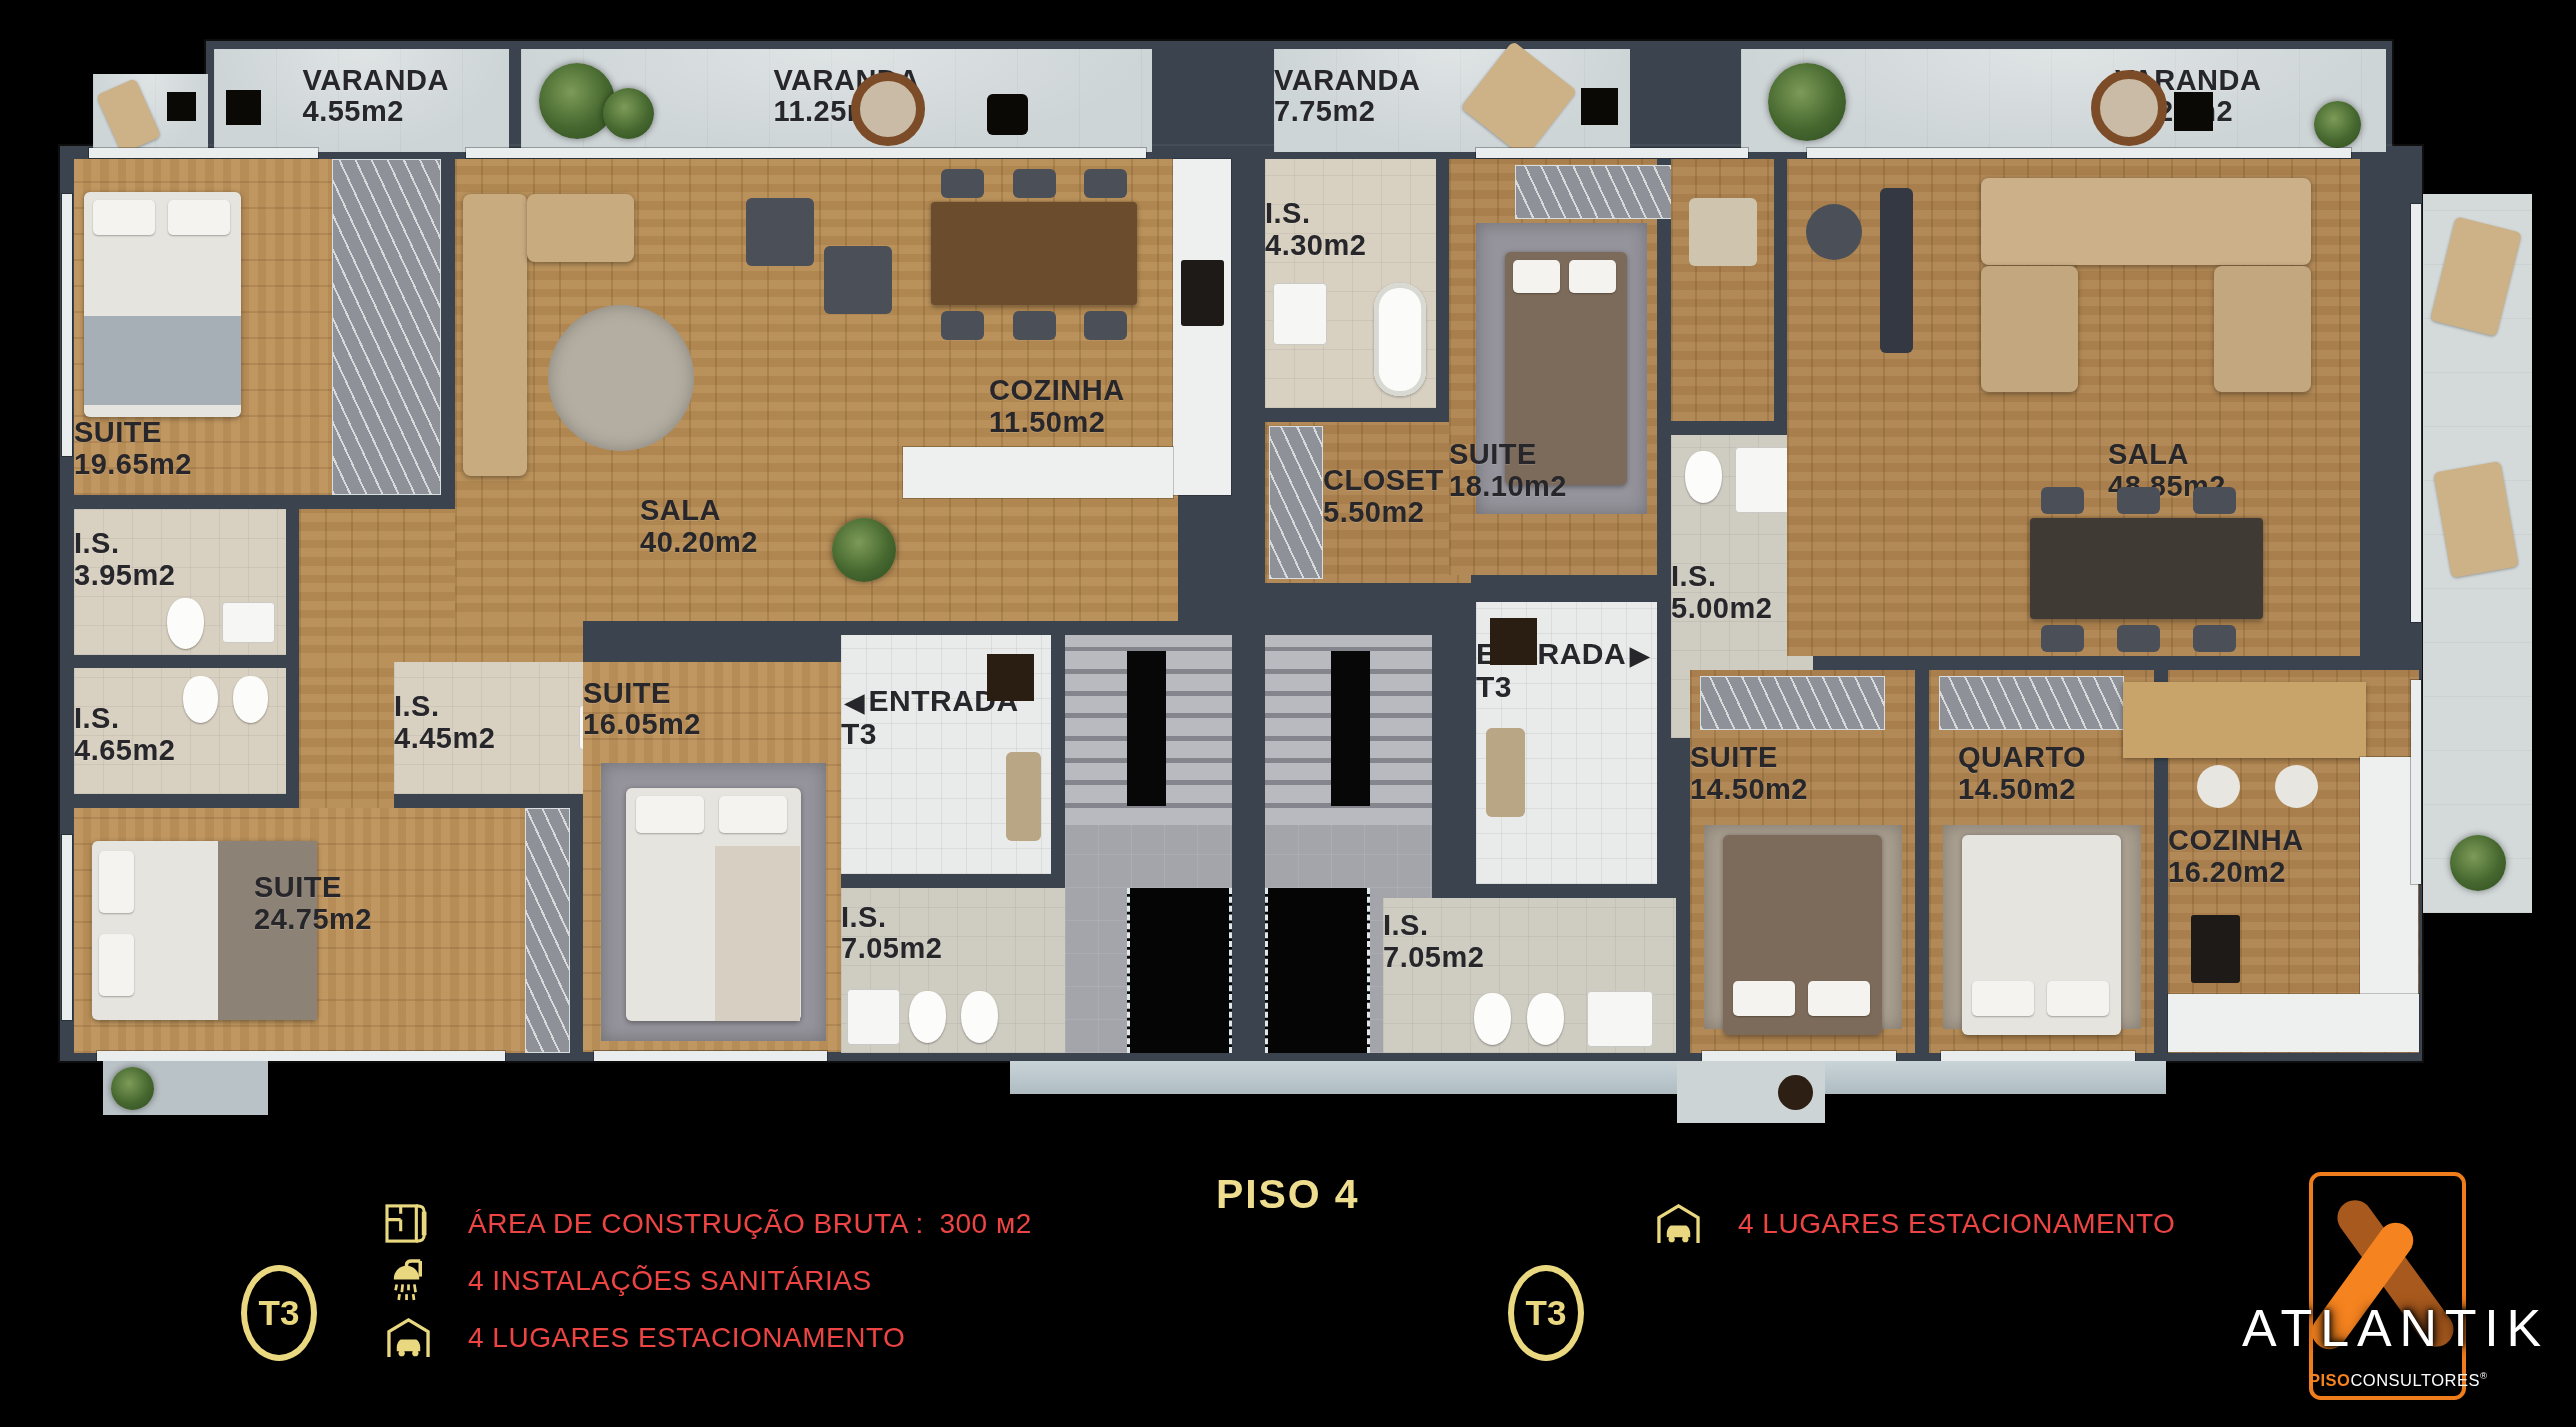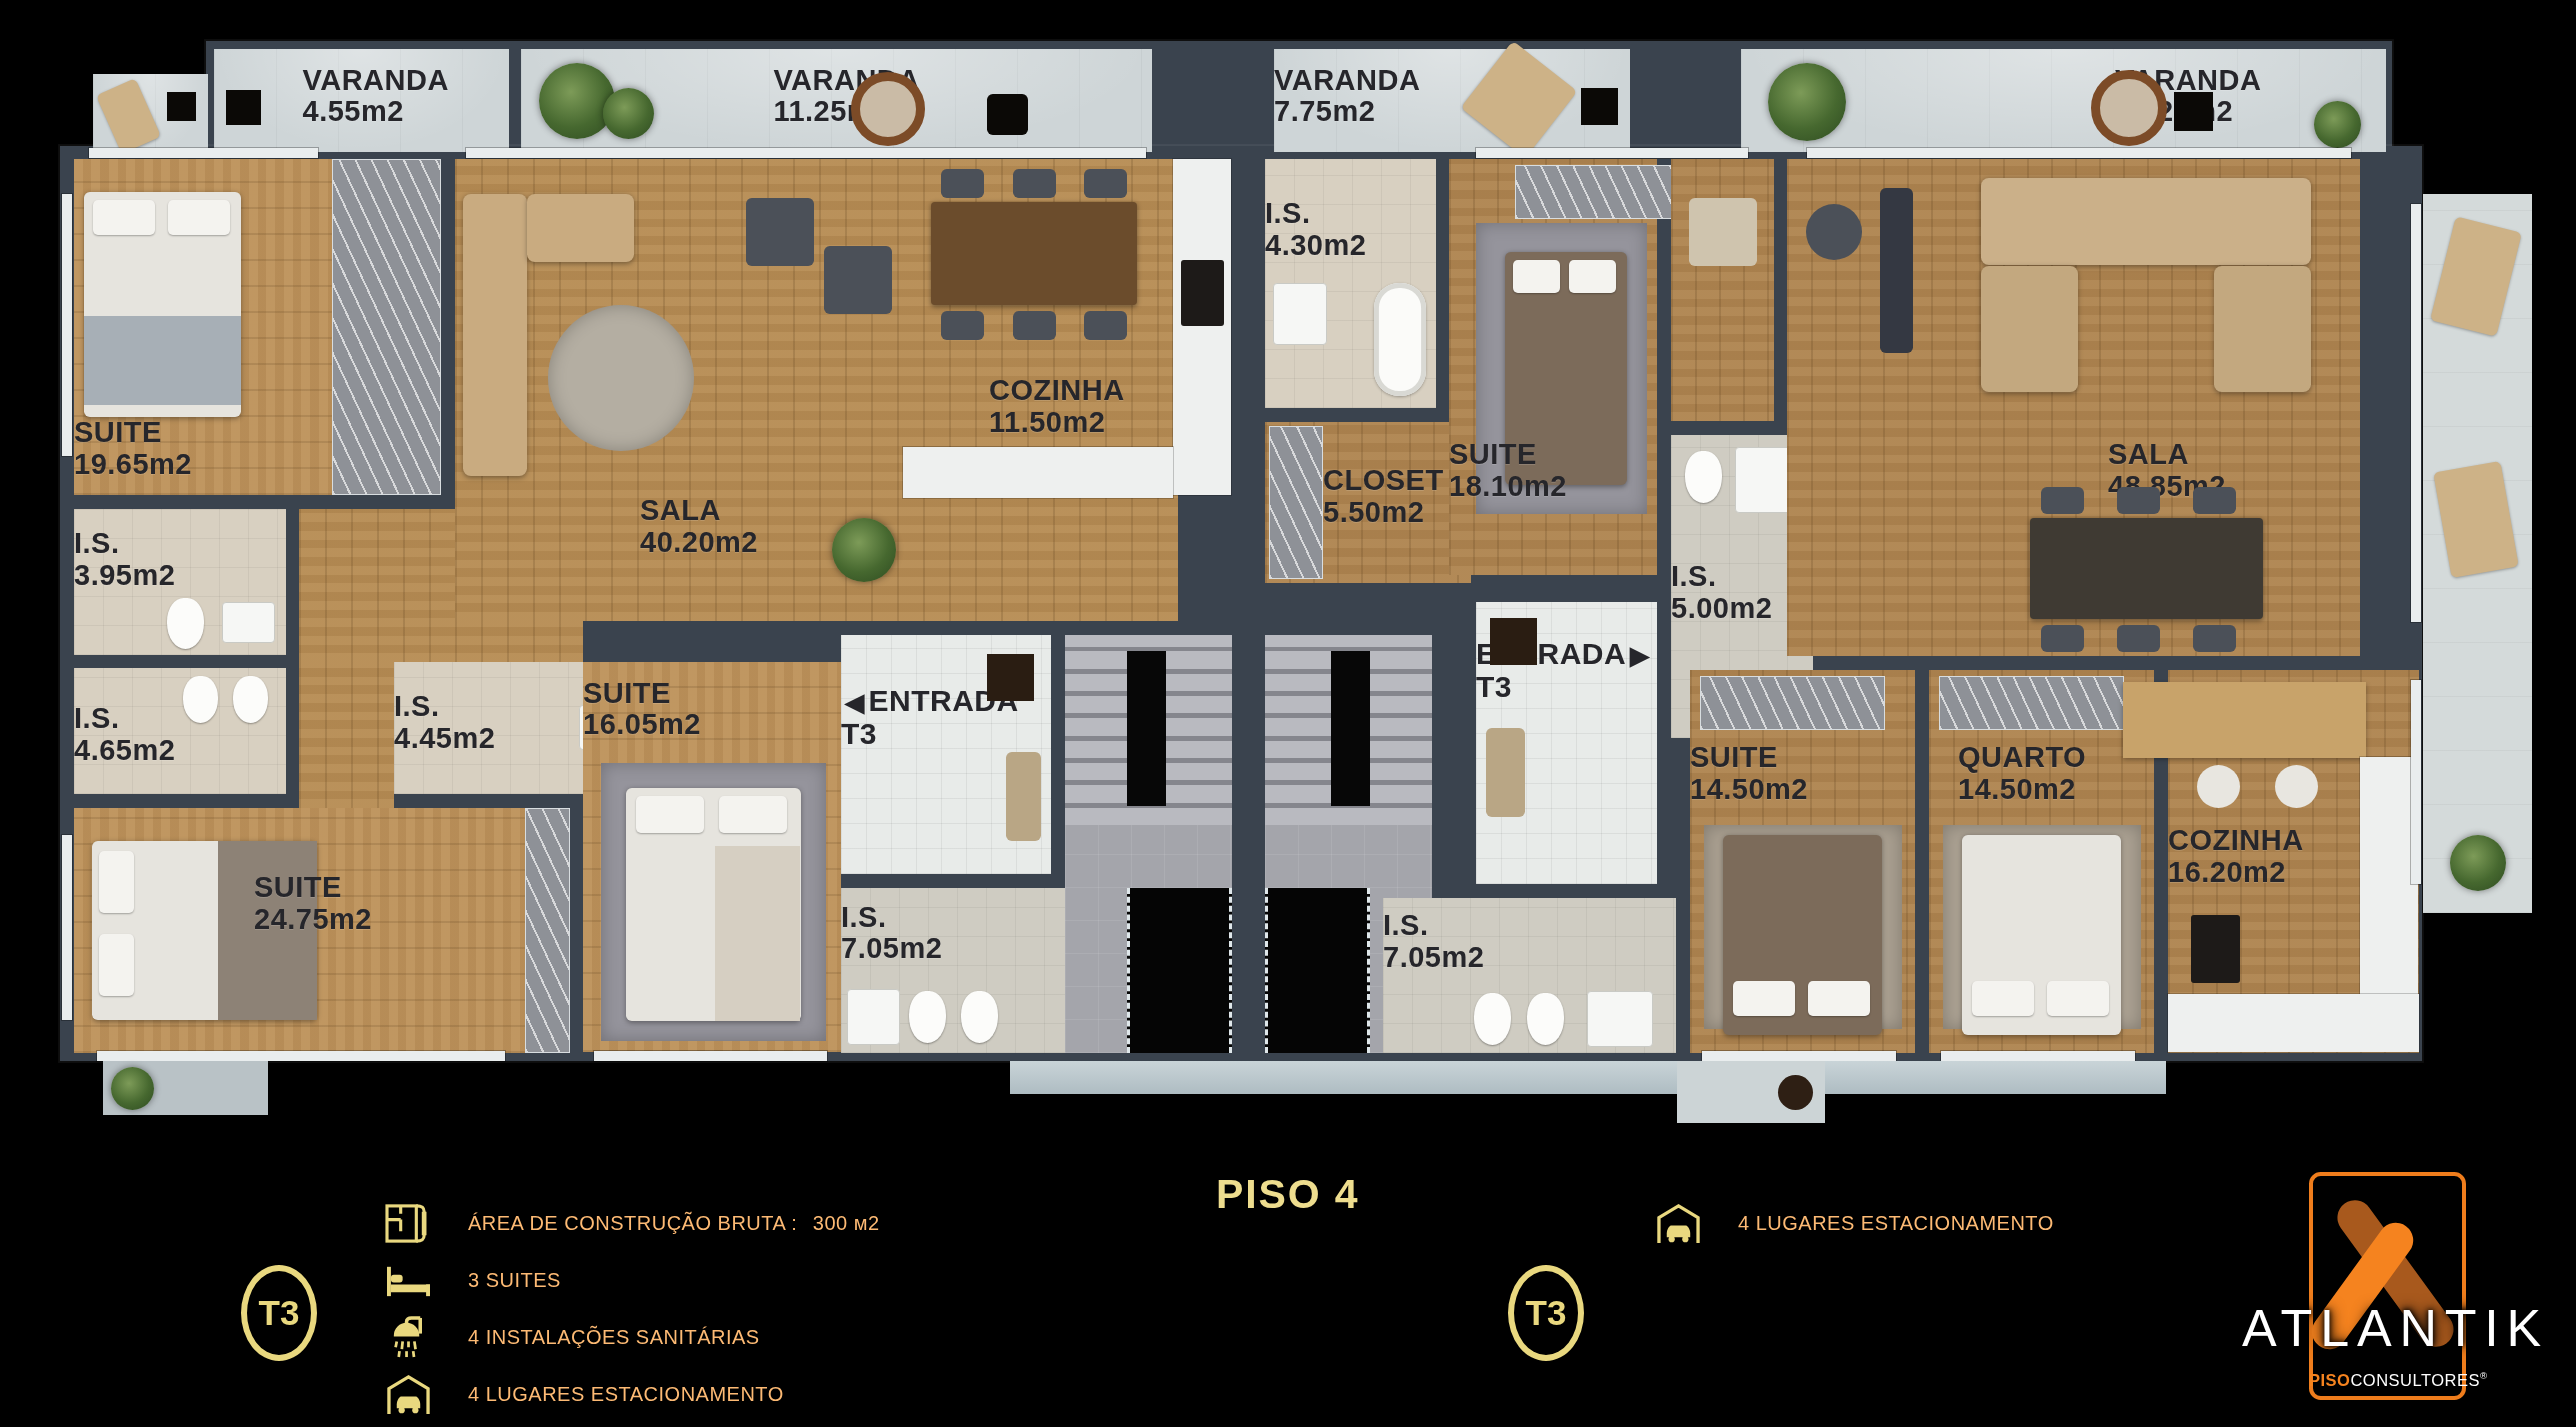--- a/index.html
+++ b/index.html
@@ -49,21 +49,21 @@
   .blacksq{position:absolute;background:#0b0906;}
   .ring{position:absolute;border:9.7px solid #7c4b27;border-radius:50%;background:#cabba6;}
   .lounge{position:absolute;background:#cdb287;border-radius:5.8px;box-shadow:0 1px 2.9px rgba(0,0,0,.3);}
   
   .floor-title{position:absolute;color:#eedd8e;font-weight:700;font-size:41px;letter-spacing:1.9px;}
   .badge{position:absolute;width:64px;height:84px;border:6.8px solid #e9d87f;border-radius:50%;
          display:flex;align-items:center;justify-content:center;color:#e9d87f;font-weight:700;font-size:35px;}
   .legend-rows{position:absolute;}
   .lrow{height:57px;display:flex;align-items:center;}
   .lrow .ic{width:54px;height:45px;flex:0 0 54px;margin-right:33px;display:flex;align-items:center;justify-content:center;}
-  .lrow .tx{color:#fdba74;font-size:20px;letter-spacing:0.5px;white-space:nowrap;}
+  .lrow .tx{color:#ef4444;font-size:28px;letter-spacing:0.5px;white-space:nowrap;}
   .lrow .tx .val{margin-left:15.5px;}
   
   .brand-rect{position:absolute;border:4.9px solid #ef7d1c;border-radius:11.7px;}
   .leg{position:absolute;border-radius:17.5px;}
   .brand-name{position:absolute;color:#fff;font-size:52px;font-weight:400;letter-spacing:7.8px;text-align:center;
               text-shadow:0 0 15.5px #000,0 0 9.7px #000,0 0 5.8px #000;}
   .brand-sub{position:absolute;text-align:center;font-size:16.5px;letter-spacing:0.5px;white-space:nowrap;}
   .brand-sub .b{color:#f5831f;font-weight:700;}
   .brand-sub .r{color:#fff;font-weight:400;}
   .brand-sub .reg{color:#fff;font-size:9.7px;vertical-align:super;}
@@ -403,33 +403,20 @@
         <svg width="51" height="43" viewBox="0 0 26 22">
             <g fill="none" stroke="#e9d87f" stroke-width="1.6">
               <rect x="2" y="2" width="15" height="18"></rect>
               <path d="M2 9h7M9 9v6M9 2v4"></path>
               <path d="M17 2c3 0 4 1 4 3v12c0 2-1 3-4 3" fill="none"></path>
               <path d="M21 5v12" stroke-width="2.4"></path>
             </g>
           </svg>
       </span>
       <span class="tx"><span>ÁREA DE CONSTRUÇÃO BRUTA :</span><span class="val">300 м2</span></span>
-    </div>
-    <div class="lrow">
-      <span class="ic">
-        <svg width="51" height="43" viewBox="0 0 26 22">
-            <g fill="#e9d87f">
-              <rect x="2" y="4" width="2" height="15"></rect>
-              <rect x="4" y="8" width="6" height="4" rx="1.5"></rect>
-              <path d="M4 13h20a0 0 0 0 1 0 0v4H4z"></path>
-              <rect x="22" y="13" width="2" height="6"></rect>
-            </g>
-          </svg>
-      </span>
-      <span class="tx"><span>3 SUITES</span></span>
     </div>
     <div class="lrow">
       <span class="ic">
         <svg width="51" height="43" viewBox="0 0 26 22">
             <g stroke="#e9d87f" fill="#e9d87f">
               <path d="M6 10a6 6 0 0 1 12 0z"></path>
               <path d="M12 4V3c0-1.5 1-2 2.5-2H19" fill="none" stroke-width="1.8"></path>
               <path d="M19 1v8" fill="none" stroke-width="1.8"></path>
               <g stroke-width="1.4">
                 <line x1="7" y1="13" x2="6.4" y2="16"></line>

